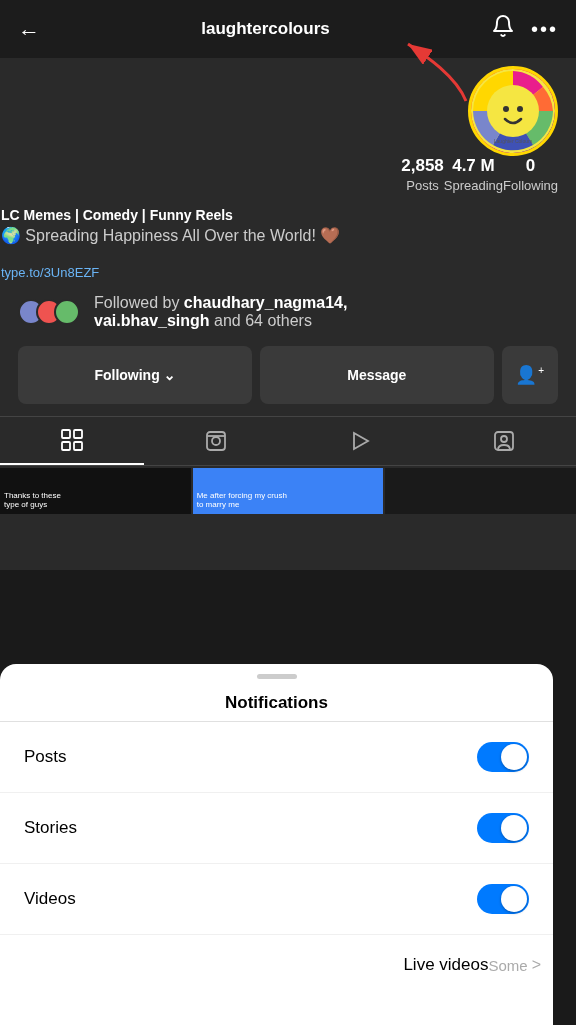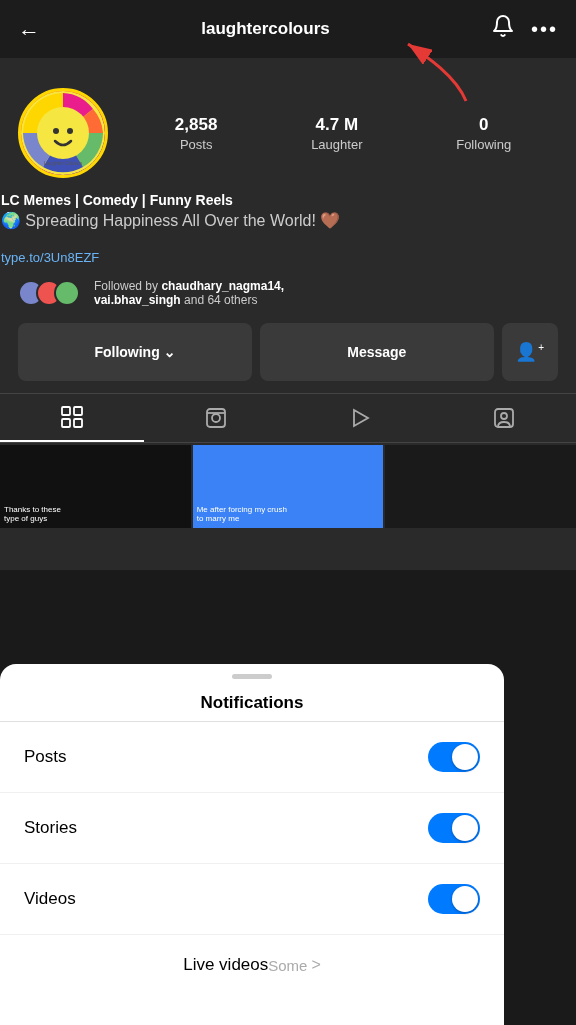--- a/index.html
+++ b/index.html
@@ -43,22 +43,23 @@
     }
     .header-bell {
       color: #fff;
       font-size: 22px;
       position: relative;
     }
 
     
     .profile-row {
       display: flex;
-      align-items: center;
-      padding: 30px 18px 10px 18px;
+      align-items: flex-end;
+      padding: 8px 18px 10px 18px;
+      flex-direction: column;
     }
     .avatar-circle {
       width: 90px;
       height: 90px;
       border-radius: 50%;
       background: linear-gradient(135deg, #ffd700 0%, #ff6b35 30%, #e91e8c 60%, #3f51b5 100%);
       display: flex;
       align-items: center;
       justify-content: center;
       flex-shrink: 0;
@@ -123,21 +124,21 @@
       height: 26px;
       border-radius: 50%;
       border: 2px solid #2a2a2a;
       margin-right: -8px;
       overflow: hidden;
     }
     .mini-avatar-1 { background: #7986cb; }
     .mini-avatar-2 { background: #ef5350; }
     .mini-avatar-3 { background: #66bb6a; }
     .followed-text {
-      font-size: 12px;
+      font-size: 16px;
       color: #ccc;
       margin-left: 12px;
     }
     .followed-text strong { color: #fff; font-weight: 600; }
 
     
     .action-buttons {
       display: flex;
       gap: 8px;
       padding: 6px 18px 12px 18px;
@@ -200,21 +201,21 @@
     }
 
     
     .grid-preview {
       display: flex;
       gap: 2px;
       padding: 2px 0;
     }
     .thumb {
       flex: 1;
-      height: 83px;
+      height: 46px;
       background: #444;
       overflow: hidden;
       position: relative;
     }
     .thumb-dark { background: #1a1a1a; }
     .thumb-text {
       position: absolute;
       bottom: 4px;
       left: 4px;
       font-size: 8px;
@@ -232,21 +233,21 @@
     .arrow-svg {
       width: 80px;
       height: 70px;
     }
 
     
     .bottom-sheet {
       position: absolute;
       bottom: 0;
       left: 0;
-      width: 504px;
+      width: 553px;
       background: #fff;
       border-radius: 16px 16px 0 0;
       z-index: 20;
       padding-bottom: 30px;
     }
     .sheet-handle {
       width: 40px;
       height: 5px;
       background: #ccc;
       border-radius: 3px;
@@ -296,21 +297,21 @@
       border-radius: 50%;
       top: 2px;
       right: 2px;
       box-shadow: 0 1px 3px rgba(0,0,0,0.3);
     }
 
     
     .some-row {
       display: flex;
       align-items: center;
-      justify-content: center;
+      justify-content: flex-end;
       padding: 20px 12px;
     }
     .some-right {
       display: flex;
       align-items: center;
       gap: 4px;
       color: #aaa;
       font-size: 15px;
     }
     .chevron-right {
@@ -369,21 +370,21 @@
         <text x="42" y="74" font-size="5" text-anchor="middle" fill="#555" font-family="sans-serif">Laughter Colours</text>
       </svg>
     </div>
     <div class="stats-container">
       <div class="stat-item">
         <span class="stat-number">2,858</span>
         <span class="stat-label">Posts</span>
       </div>
       <div class="stat-item">
         <span class="stat-number">4.7 M</span>
-        <span class="stat-label">Laughter</span>
+        <span class="stat-label">Spreading</span>
       </div>
       <div class="stat-item">
         <span class="stat-number">0</span>
         <span class="stat-label">Following</span>
       </div>
     </div>
   </div>
 
   <div class="bio-section">
     <div class="bio-name">LC Memes | Comedy | Funny Reels</div>

